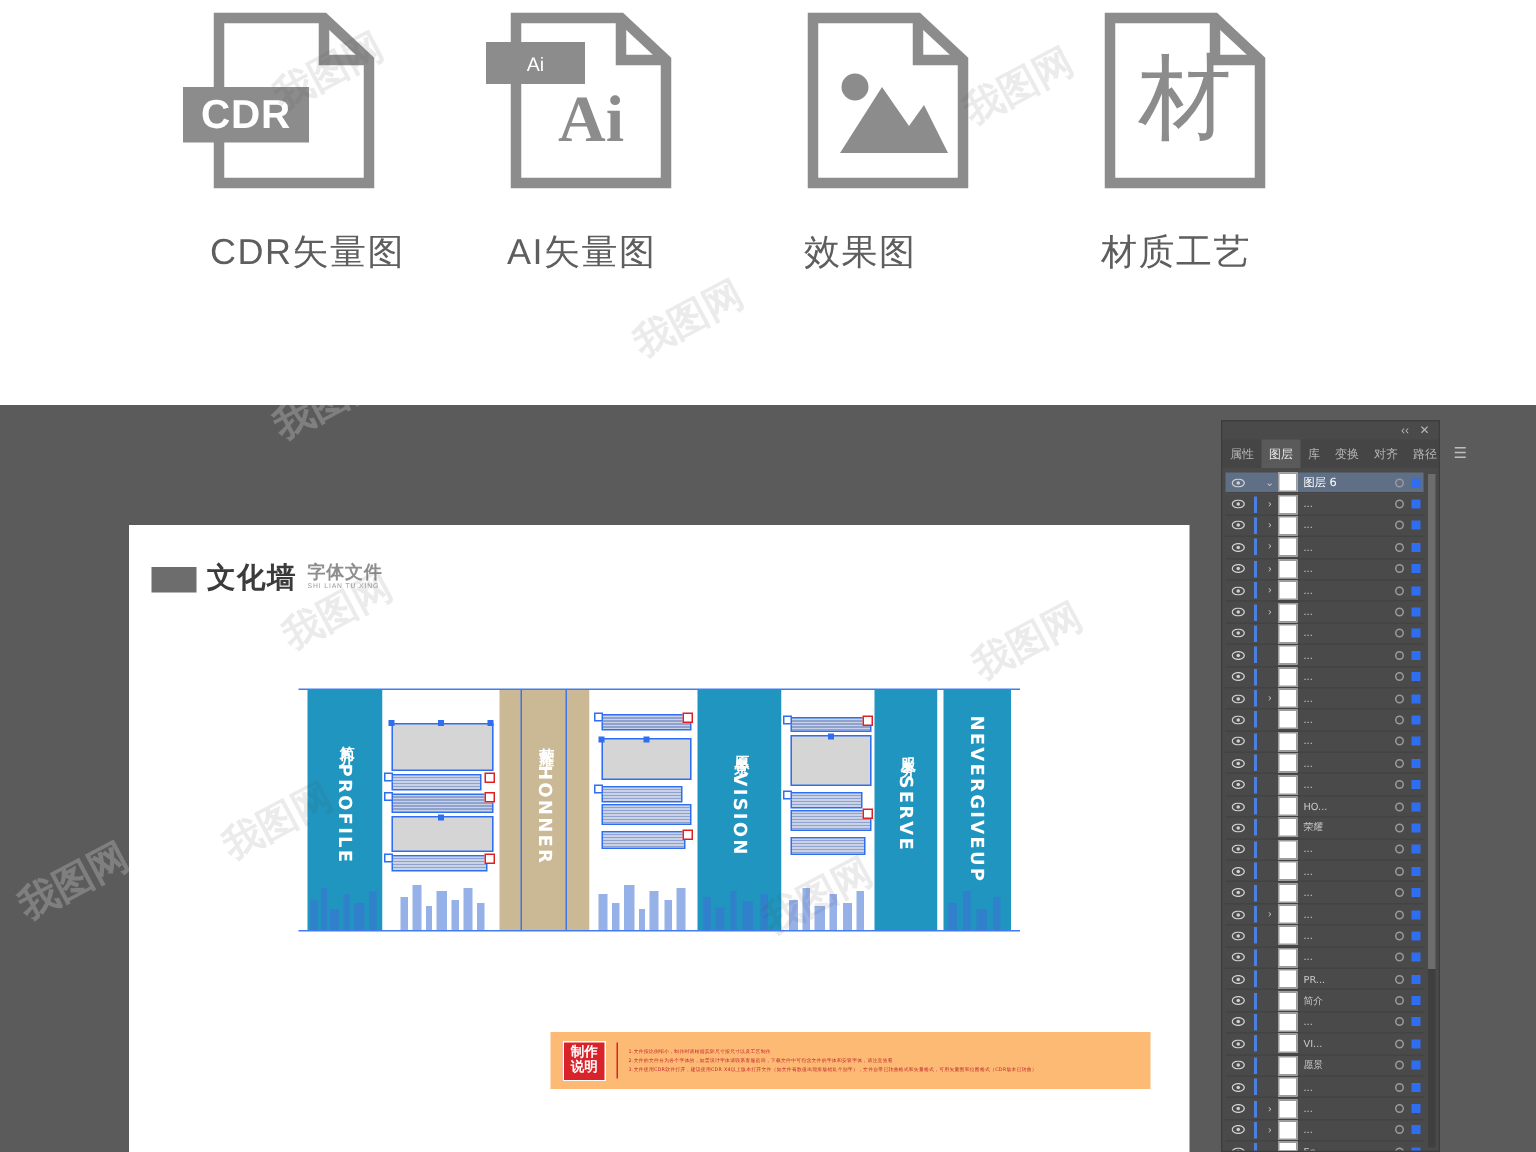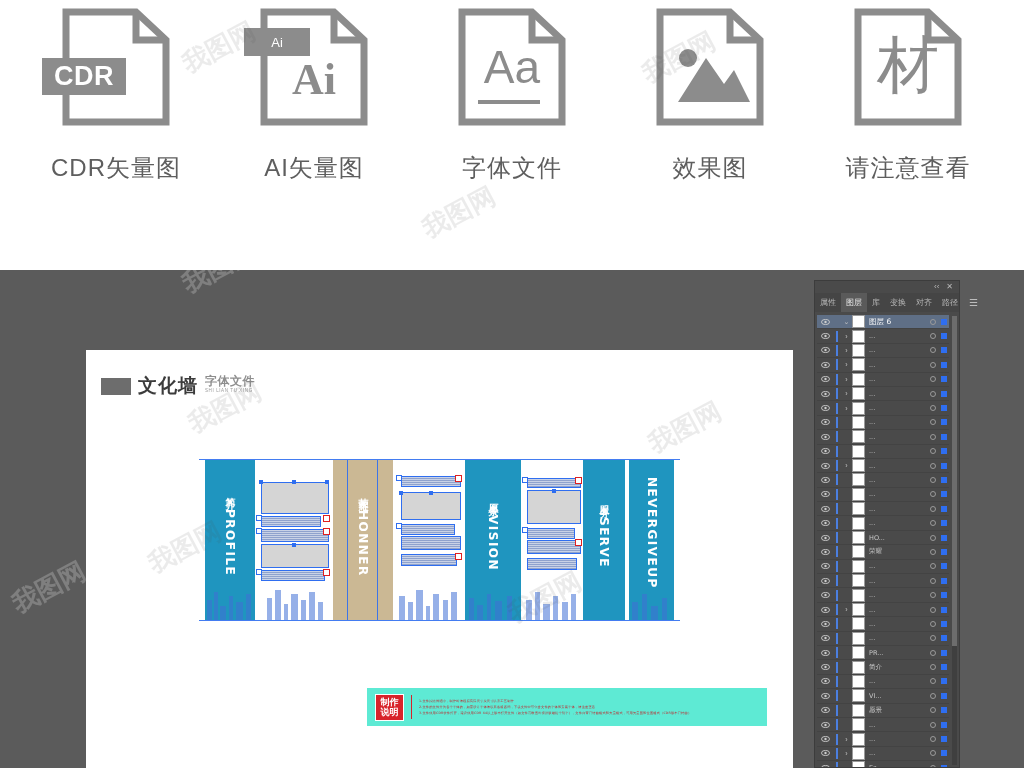--- a/index.html
+++ b/index.html
@@ -11,21 +11,21 @@
   }
   .page{position:relative;width:1024px;height:768px;}
 
   
   .icon-strip{
     position:absolute;left:0;top:0;width:1024px;height:270px;
     background:#ffffff;
     display:flex;align-items:flex-start;justify-content:center;
     gap:48px;padding-top:6px;box-sizing:border-box;
   }
-  .icon-cell{width:150px;display:flex;flex-direction:column;align-items:center;}
+  .icon-cell{width:150px;display:flex;flex-direction:column;}
   .doc{position:relative;width:112px;height:122px;}
   .doc svg{display:block;}
   .icon-label{
     margin-top:24px;font-size:24px;color:#5e5e5e;letter-spacing:1px;
     font-family:"Liberation Sans","DejaVu Sans",sans-serif;white-space:nowrap;
   }
   .badge{
     position:absolute;background:#8c8c8c;color:#fff;
     display:flex;align-items:center;justify-content:center;
     font-weight:bold;line-height:1;
@@ -87,21 +87,21 @@
   .selbox.light{background:#d5d5d5;}
   .anchor{position:absolute;width:4px;height:4px;background:#2f6ef0;}
   .anchor.hollow{background:#ffffff;border:1px solid #2f6ef0;}
   .anchor.red{background:#ffffff;border:1px solid #e02020;width:5px;height:5px;}
   .guide{position:absolute;top:-6px;bottom:-6px;width:1px;background:#2f6ef0;opacity:.9;}
   .hbar{position:absolute;left:-6px;right:-6px;height:1px;background:#2f6ef0;opacity:.9;}
 
   
   .note{
     position:absolute;left:281px;top:338px;width:400px;height:38px;
-    background:#5eead4;display:flex;align-items:center;gap:7px;padding:0 8px;
+    background:#fdba74;display:flex;align-items:center;gap:7px;padding:0 8px;
     box-sizing:border-box;
   }
   .note-badge{
     width:27px;height:25px;background:#d8232a;color:#fff;flex:0 0 auto;
     display:flex;flex-direction:column;align-items:center;justify-content:center;
     font-size:9px;font-weight:bold;line-height:10px;border:1px solid #fff;
     font-family:"DejaVu Sans",sans-serif;
   }
   .note-sep{width:1px;height:24px;background:#d8232a;flex:0 0 auto;}
   .note-lines{display:flex;flex-direction:column;gap:2px;}
@@ -181,31 +181,20 @@
         <svg width="112" height="122" viewBox="0 0 112 122" aria-hidden="true">
           <path d="M6 6 H76 L106 34 V116 H6 Z" fill="none" stroke="#8c8c8c" stroke-width="7"></path>
           <path d="M76 6 V34 H106" fill="none" stroke="#8c8c8c" stroke-width="7"></path>
         </svg>
         <div class="badge badge-ai">Ai</div>
         <div class="glyph glyph-ai">Ai</div>
       </div>
       <div class="icon-label">AI矢量图</div>
     </div>
 
-    <div class="icon-cell">
-      <div class="doc">
-        <svg width="112" height="122" viewBox="0 0 112 122" aria-hidden="true">
-          <path d="M6 6 H76 L106 34 V116 H6 Z" fill="none" stroke="#8c8c8c" stroke-width="7"></path>
-          <path d="M76 6 V34 H106" fill="none" stroke="#8c8c8c" stroke-width="7"></path>
-        </svg>
-        <div class="glyph glyph-aa">Aa</div>
-        <div class="aa-underline"></div>
-      </div>
-      <div class="icon-label">字体文件</div>
-    </div>
 
     <div class="icon-cell">
       <div class="doc">
         <svg width="112" height="122" viewBox="0 0 112 122" aria-hidden="true">
           <path d="M6 6 H76 L106 34 V116 H6 Z" fill="none" stroke="#8c8c8c" stroke-width="7"></path>
           <path d="M76 6 V34 H106" fill="none" stroke="#8c8c8c" stroke-width="7"></path>
           <circle cx="34" cy="52" r="9" fill="#8c8c8c"></circle>
           <path d="M24 96 L52 52 L70 78 L80 64 L96 96 Z" fill="#8c8c8c"></path>
         </svg>
       </div>
@@ -213,21 +202,21 @@
     </div>
 
     <div class="icon-cell">
       <div class="doc">
         <svg width="112" height="122" viewBox="0 0 112 122" aria-hidden="true">
           <path d="M6 6 H76 L106 34 V116 H6 Z" fill="none" stroke="#8c8c8c" stroke-width="7"></path>
           <path d="M76 6 V34 H106" fill="none" stroke="#8c8c8c" stroke-width="7"></path>
         </svg>
         <div class="glyph glyph-cn">材</div>
       </div>
-      <div class="icon-label">请注意查看</div>
+      <div class="icon-label">材质工艺</div>
     </div>
 
     <div class="wm" style="left:180px;top:30px;">我图网</div>
     <div class="wm" style="left:640px;top:40px;">我图网</div>
     <div class="wm" style="left:420px;top:195px;">我图网</div>
   </div>
 
   <div class="ps">
 
     <div class="canvas">

